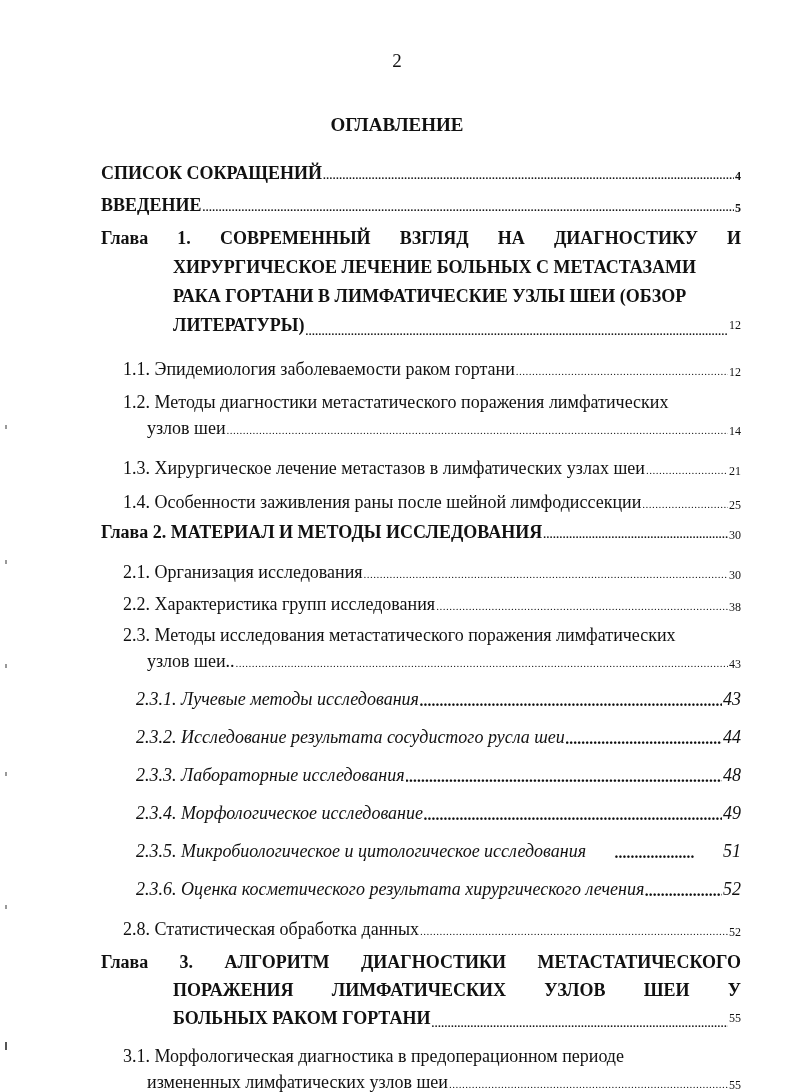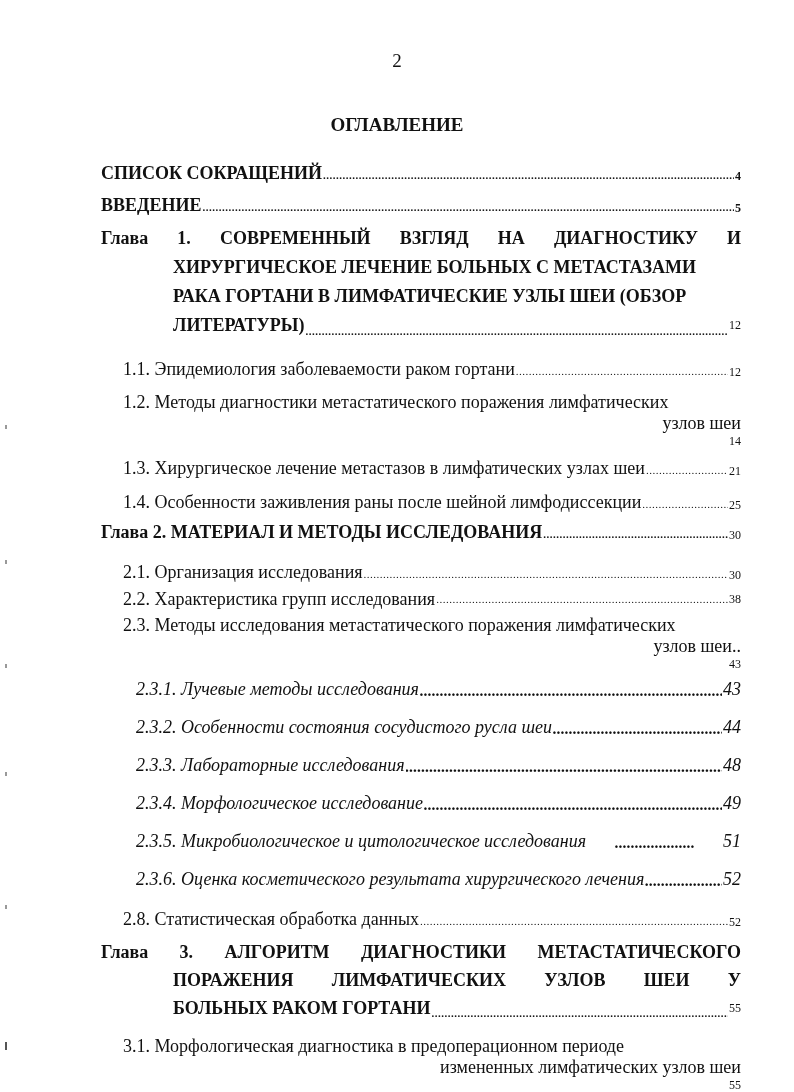--- a/index.html
+++ b/index.html
@@ -16,21 +16,21 @@
   .lvl0 { font-weight:bold; }
   .lvl1 { padding-left:22px; }
   .lvl2 { padding-left:35px; font-style:italic; }
   .lvl2 .lead { font-size:16px; letter-spacing:0; font-weight:bold; line-height:18px; }
   .lvl2 .lead::after { content:"...................................................................................................................................................................................................................."; }
   .lvl2 .pg { font-size:18px; }
   .chap { font-weight:bold; font-size:18px; position:relative; }
   .chap .line { display:flex; justify-content:space-between; }
   .chap .cont { padding-left:72px; }
   .wrap-first { padding-left:22px; font-size:18px; }
-  .wrap-cont { padding-left:46px;flex-direction:column; }
+  .wrap-cont { padding-left:46px; }
   .scan-mark { position:absolute; left:5px; width:2px; background:#999; }
 </style>
 </head>
 <body>
 
 <div class="page-num">2</div>
 <div class="title">ОГЛАВЛЕНИЕ</div>
 
 <div class="toc">
 
@@ -97,42 +97,42 @@
     <span class="lead"></span>
     <span class="pg" style="font-weight:normal;">30</span>
   </div>
 
   <div class="row lvl1" style="height:40px;">
     <span class="txt">2.1. Организация исследования</span>
     <span class="lead"></span>
     <span class="pg">30</span>
   </div>
 
-  <div class="row lvl1" style="height:32px;align-items:center;">
+  <div class="row lvl1" style="height:32px;">
     <span class="txt">2.2. Характеристика групп исследования</span>
     <span class="lead"></span>
     <span class="pg">38</span>
   </div>
 
-  <div style="">
+  <div style="margin-top:10px;">
     <div class="wrap-first">2.3. Методы исследования метастатического поражения лимфатических</div>
     <div class="row wrap-cont" style="height:26px;">
       <span class="txt">узлов шеи..</span>
       <span class="lead"></span>
       <span class="pg">43</span>
     </div>
   </div>
 
   <div class="row lvl2" style="height:38px;">
     <span class="txt">2.3.1. Лучевые методы исследования</span>
     <span class="lead"></span>
     <span class="pg">43</span>
   </div>
   <div class="row lvl2" style="height:38px;">
-    <span class="txt">2.3.2. Особенности состояния сосудистого русла шеи</span>
+    <span class="txt">2.3.2. Исследование результата сосудистого русла шеи</span>
     <span class="lead"></span>
     <span class="pg">44</span>
   </div>
   <div class="row lvl2" style="height:38px;">
     <span class="txt">2.3.3. Лабораторные исследования</span>
     <span class="lead"></span>
     <span class="pg">48</span>
   </div>
   <div class="row lvl2" style="height:38px;">
     <span class="txt">2.3.4. Морфологическое исследование</span>

